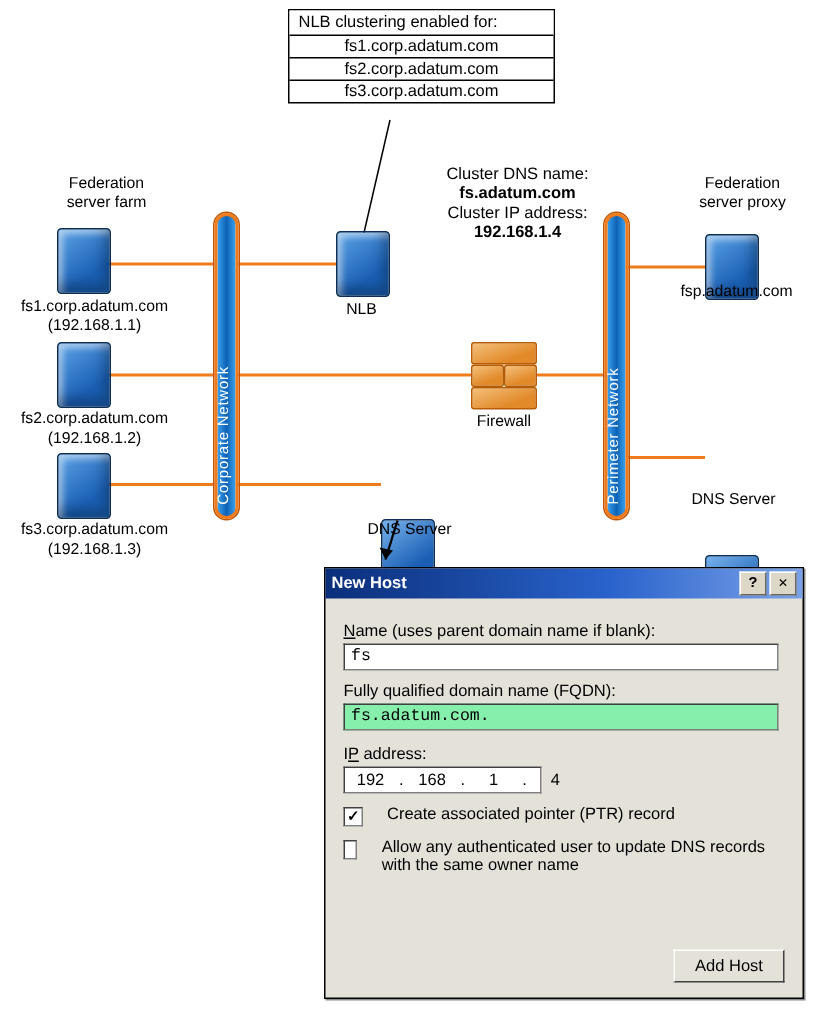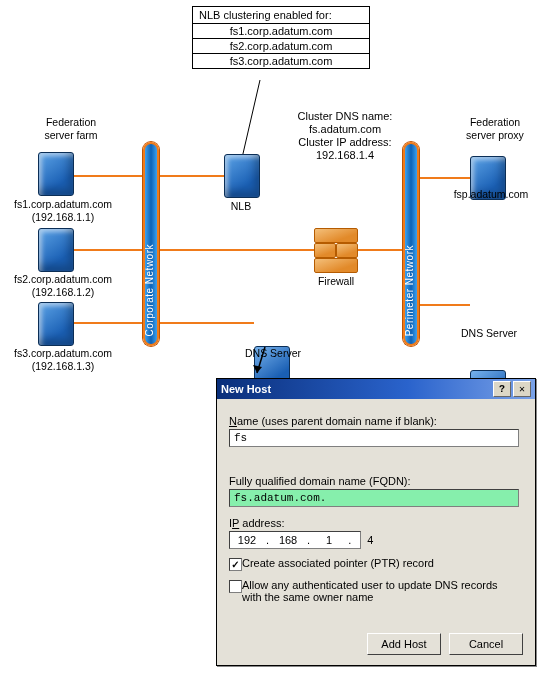--- a/index.html
+++ b/index.html
@@ -1,18 +1,18 @@
 <!DOCTYPE html>
 <html><head>
 <meta charset="utf-8">
 <style>
   html,body{margin:0;padding:0;width:546px;height:677px;background:#fff;font-family:"Tahoma","Segoe UI",sans-serif;font-size:11px;color:#000;position:relative}
   .abs{position:absolute}
   .center{text-align:center}
-  .bold{font-weight:normal}
+  .bold{font-weight:bold}
   .nlb-box{border:1px solid #000;background:#fff}
   .nlb-header{font-weight:normal;padding:2px 6px;border-bottom:1px solid #000;background:#fff}
   .nlb-row{padding:1px 6px;border-bottom:1px solid #000;font-size:11px;text-align:center}
   .nlb-row:last-child{border-bottom:none}
   .serverbox{width:34px;height:42px;background:linear-gradient(145deg,#5ca3e6 0%,#1a5fb4 70%);border-radius:3px;border:1px solid #0b2e56;box-shadow:inset -4px -6px 8px rgba(0,0,0,.25),inset 3px 3px 4px rgba(255,255,255,.5)}
   .dns-icon{width:34px;height:42px;background:linear-gradient(145deg,#77b2ec 0%,#1a5fb4 70%);border-radius:3px;border:1px solid #0b2e56;position:relative}
   .cap-label{font-size:10.5px;line-height:13px;text-align:center}
   .netbar{width:12px;border-radius:10px;background:linear-gradient(90deg,#3aa0ee 0%,#0e62b6 50%,#3aa0ee 100%);border:2px solid #f07b1a;box-shadow:0 0 0 1px #c05400}
   .netbar .bar-label{writing-mode:vertical-rl;transform:rotate(180deg);color:#fff;font-size:10px;position:absolute;left:-1px;bottom:8px;letter-spacing:.5px}
   .firewall{width:44px;height:44px;position:relative}
@@ -24,21 +24,21 @@
   .dlg-title .t-btns{display:flex;gap:2px}
   .t-btn{width:16px;height:14px;background:#dcd7c6;border:1px solid #fff;border-right-color:#666;border-bottom-color:#666;display:flex;align-items:center;justify-content:center;font-size:10px;font-weight:bold;color:#000;font-family:"Courier New",monospace}
   .dlg-body{padding:10px 16px 8px 12px;font-size:11px;color:#000}
   .field-label{margin-top:6px;margin-bottom:2px}
   .field-label .u{text-decoration:underline}
   .txt{width:100%;height:18px;border:1px solid #7f7f7f;border-top-color:#404040;border-left-color:#404040;background:#fff;padding:1px 4px;box-sizing:border-box;font-family:Liberation Mono, monospace;font-size:11px}
   .txt.ro{background:#86efac}
   .ip-wrap{display:flex;width:132px;height:18px;border:1px solid #7f7f7f;border-top-color:#404040;border-left-color:#404040;background:#fff;align-items:center;box-sizing:border-box}
   .ip-wrap input{width:30px;border:none;text-align:center;font-family:inherit;font-size:11px;outline:none;background:transparent}
   .ip-dot{padding:0 2px}
-  .chk-row{display:flex;align-items:flex-start;gap:0;margin-top:8px}
+  .chk-row{display:flex;align-items:flex-start;gap:16px;margin-top:8px}
   .chk{width:13px;height:13px;border:1px solid #404040;border-right-color:#7f7f7f;border-bottom-color:#7f7f7f;background:#fff;box-sizing:border-box;display:flex;align-items:center;justify-content:center;font-size:10px;margin-top:1px}
   .chk.on::after{content:"✓";color:#000;font-weight:bold;line-height:10px}
   .dlg-btns{position:absolute;right:12px;bottom:10px;display:flex;gap:8px}
   .wbtn{min-width:74px;height:22px;background:#e4e1d8;border:1px solid #404040;border-top-color:#fff;border-left-color:#fff;font-family:inherit;font-size:11px;padding:0 10px}
 </style>
 </head>
 <body>
 
 <svg class="net" width="546" height="380">
   <g stroke="#f07b1a" stroke-width="2" fill="none">
@@ -133,21 +133,21 @@
   <div class="dlg-title">
     <span>New Host</span>
     <span class="t-btns">
       <span class="t-btn">?</span>
       <span class="t-btn">✕</span>
     </span>
   </div>
   <div class="dlg-body">
     <div class="field-label"><span class="u">N</span><span>ame (uses parent domain name if blank):</span></div>
     <input class="txt" value="fs" style="">
-    <div class="field-label" style="margin-top:28px">Fully qualified domain name (FQDN):</div>
+    <div class="field-label" style="margin-top:8px">Fully qualified domain name (FQDN):</div>
     <input class="txt ro" readonly="" value="fs.adatum.com." style="">
     <div class="field-label" style="margin-top:10px"><span>I</span><span class="u">P</span><span> address:</span></div>
     <div class="ip-wrap">
       <input value="192" style="">
         <span class="ip-dot">.</span>
       <input value="168" style="">
         <span class="ip-dot">.</span>
       <input value="1" style="">
         <span class="ip-dot">.</span>
       <input value="4" style="">
@@ -155,16 +155,15 @@
     <div class="chk-row">
       <span class="chk on"></span>
       <span><span class="u">C</span><span>reate associated pointer (PTR) record</span></span>
     </div>
     <div class="chk-row">
       <span class="chk"></span>
       <span style="max-width:270px"><span>Allow any authenticated user to update DNS records with the same </span><span class="u">o</span><span>wner name</span></span>
     </div>
     <div class="dlg-btns">
       <button class="wbtn"><span>Add </span><span class="u">H</span><span>ost</span></button>
-      <button class="wbtn">Cancel</button>
     </div>
   </div>
 </div>
 
 </body></html>

